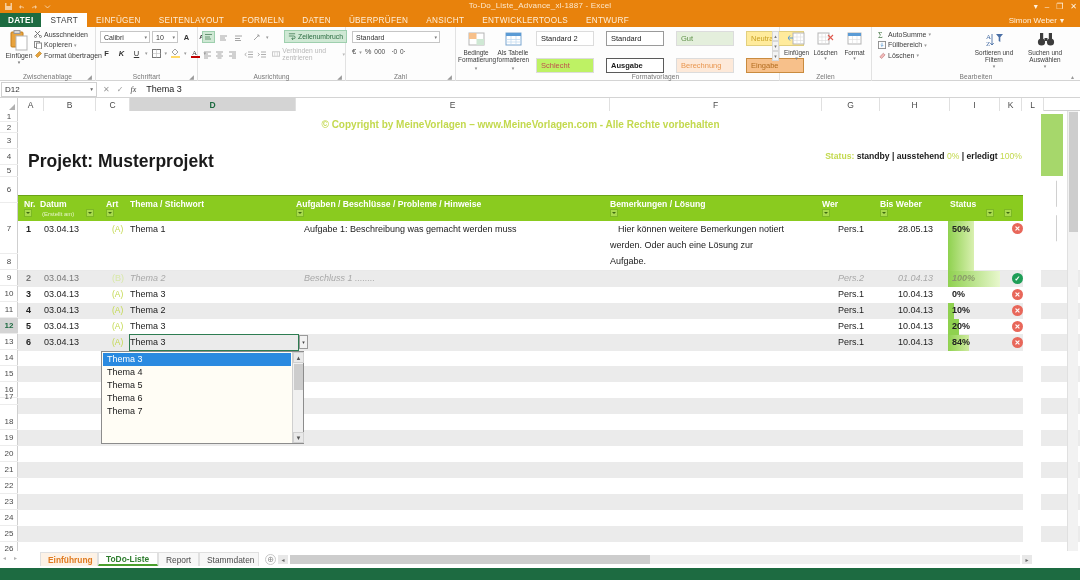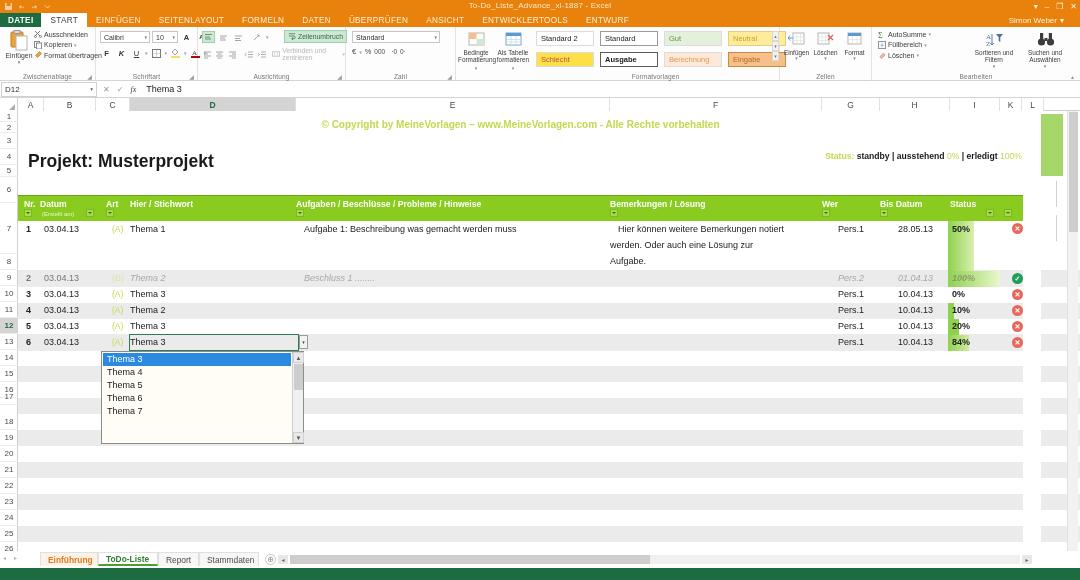--- a/index.html
+++ b/index.html
@@ -77,21 +77,21 @@
   
   #g-num { left:346px; width:110px; }
 
   
   #g-cs1 { left:456px; width:76px; border-right:none; }
   .bigbtn { position:absolute; top:4px; width:36px; text-align:center; font-size:6.4px; color:#3b3b3b; line-height:1.15; }
   .bigbtn .gl { display:block; margin:0 auto 1px; width:17px; height:17px; }
 
   
   #g-gal { left:532px; width:248px; }
-  #gal { position:absolute; left:4px; top:4px; display:grid; grid-template-columns:repeat(4,58px); grid-auto-rows:15px; gap:6px; }
+  #gal { position:absolute; left:4px; top:4px; display:grid; grid-template-columns:repeat(4,58px); grid-auto-rows:15px; gap:12px; }
   .sty { border:1px solid #dcdcdc; font-size:7.5px; display:flex; align-items:center; padding-left:4px; overflow:hidden; white-space:nowrap; }
   #galscroll { position:absolute; left:240px; top:4px; width:7px; height:32px; }
   #galscroll div { width:7px; height:10px; border:1px solid #d8d8d8; background:#f3f3f3; font-size:5px; color:#777; text-align:center; line-height:9px; }
 
   
   #g-cells { left:780px; width:92px; }
   
   #g-edit { left:872px; width:208px; border-right:none; }
 
   
@@ -441,21 +441,21 @@
         <span style="font-size:5px;color:#888"> ▾</span>
       </div>
     </div>
 
     <div class="grp" id="g-gal">
       <div id="gal">
         <div class="sty" style="background:#ffffff;color:#222;border-color:#dcdcdc">Standard 2</div>
         <div class="sty" style="background:#ffffff;color:#222;border-color:#9a9a9a">Standard</div>
         <div class="sty" style="background:#e4efdc;color:#5f9149;border-color:#dcdcdc">Gut</div>
         <div class="sty" style="background:#ffeb9c;color:#c9a227;border-color:#e2cf7e">Neutral</div>
-        <div class="sty" style="background:#fde047;color:#c0504d;border-color:#dcdcdc">Schlecht</div>
+        <div class="sty" style="background:#bef264;color:#c0504d;border-color:#dcdcdc">Schlecht</div>
         <div class="sty" style="background:#ffffff;color:#1a1a1a;border-color:#5a5a5a;font-weight:bold">Ausgabe</div>
         <div class="sty" style="background:#fde9d9;color:#e8964f;border-color:#dcdcdc">Berechnung</div>
         <div class="sty" style="background:#f7c08a;color:#b26b1e;border-color:#c98b3f">Eingabe</div>
       </div>
       <div id="galscroll">
         <div>▴</div>
         <div>▾</div>
         <div>▾</div>
       </div>
       <div class="grplabel"><span>Formatvorlagen</span></div>
@@ -626,25 +626,25 @@
         <span class="lg-b">erledigt</span>
         <span class="lg-d">100%</span>
       </div>
     </div>
 
     <div id="thead">
       <div class="th" style="left:6px">Nr.</div>
       <div class="th" style="left:22px">Datum</div>
       <div class="th sub" style="left:24px;top:15px">(Erstellt am)</div>
       <div class="th" style="left:88px">Art</div>
-      <div class="th" style="left:112px">Hier / Stichwort</div>
+      <div class="th" style="left:112px">Thema / Stichwort</div>
       <div class="th" style="left:278px">Aufgaben / Beschlüsse / Probleme / Hinweise</div>
       <div class="th" style="left:592px">Bemerkungen / Lösung</div>
       <div class="th" style="left:804px">Wer</div>
-      <div class="th" style="left:862px">Bis Datum</div>
+      <div class="th" style="left:862px">Bis Weber</div>
       <div class="th" style="left:932px">Status</div>
       <div class="filt" style="left:6px"></div>
       <div class="filt" style="left:68px"></div>
       <div class="filt" style="left:88px"></div>
       <div class="filt" style="left:278px"></div>
       <div class="filt" style="left:592px"></div>
       <div class="filt" style="left:804px"></div>
       <div class="filt" style="left:862px"></div>
       <div class="filt" style="left:968px"></div>
       <div class="filt" style="left:986px"></div>

